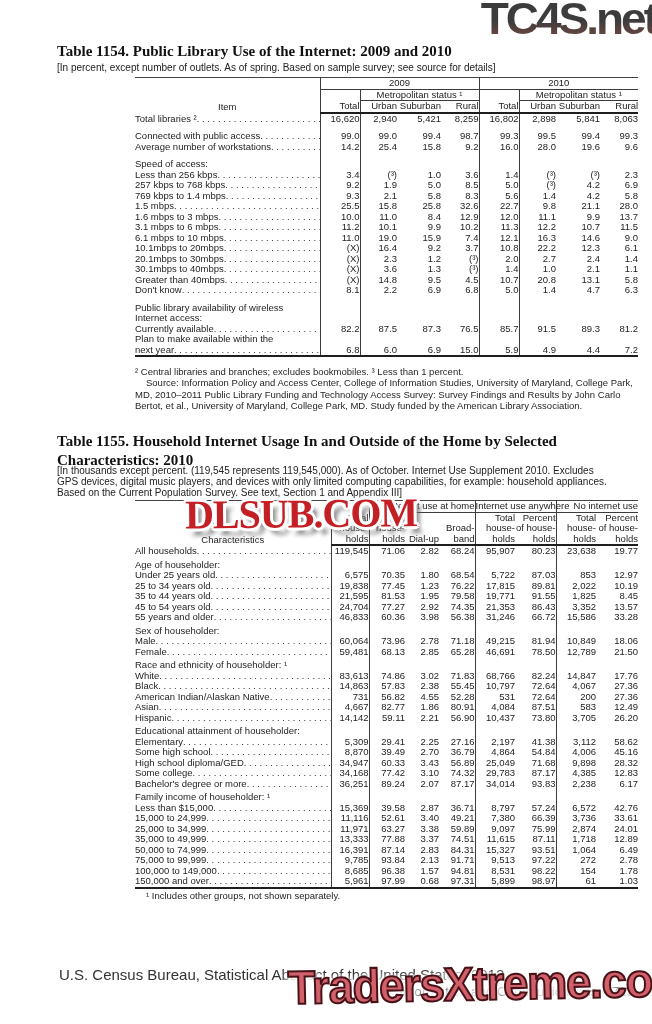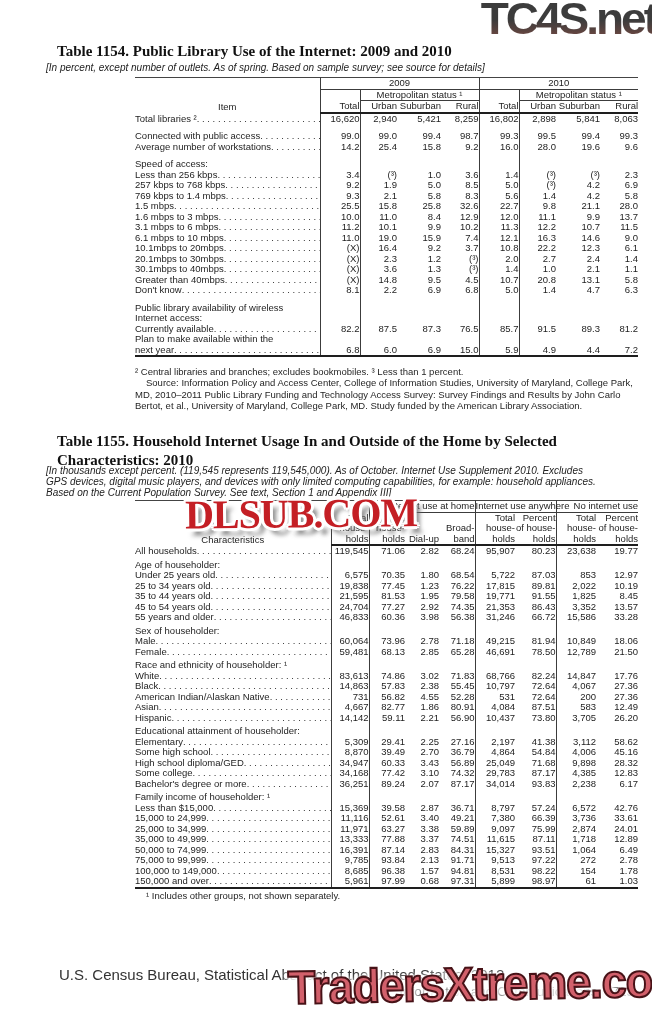--- a/index.html
+++ b/index.html
@@ -41,21 +41,21 @@
     text-shadow:0 0 4px #fff,0 0 7px #fff,3px 3px 6px #fff,-3px 3px 6px #fff;
   }
   
   .t-title{
     position:absolute;left:57px;font-family:"Liberation Serif",serif;
     font-weight:bold;font-size:15px;line-height:19px;color:#111;
   }
   #title-1154{top:42px;width:575px;}
   #title-1155{top:432px;width:556px;}
   .t-note{
-    position:absolute;left:46px;font-size:10px;line-height:10.8px;color:#222;width:560px;font-style:italic;
+    position:absolute;left:57px;font-size:10px;line-height:10.8px;color:#222;width:560px;
   }
   #note-1154{top:63px;}
   #note-1155{top:466px;width:558px;}
   
   table.tbl{
     position:absolute;left:135px;width:503px;border-collapse:collapse;table-layout:fixed;
     border-top:1px solid #444;border-bottom:2px solid #1e1e1e;
   }
   #t1154{top:77px;}
   #t1155{top:500px;}

